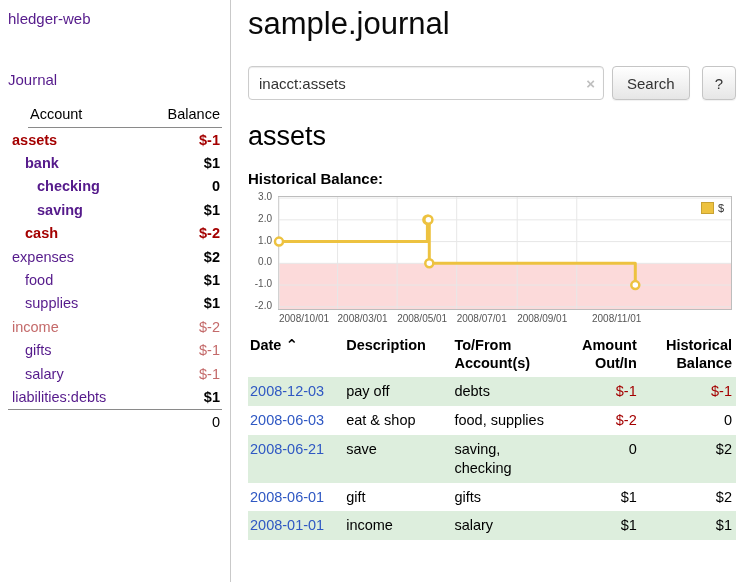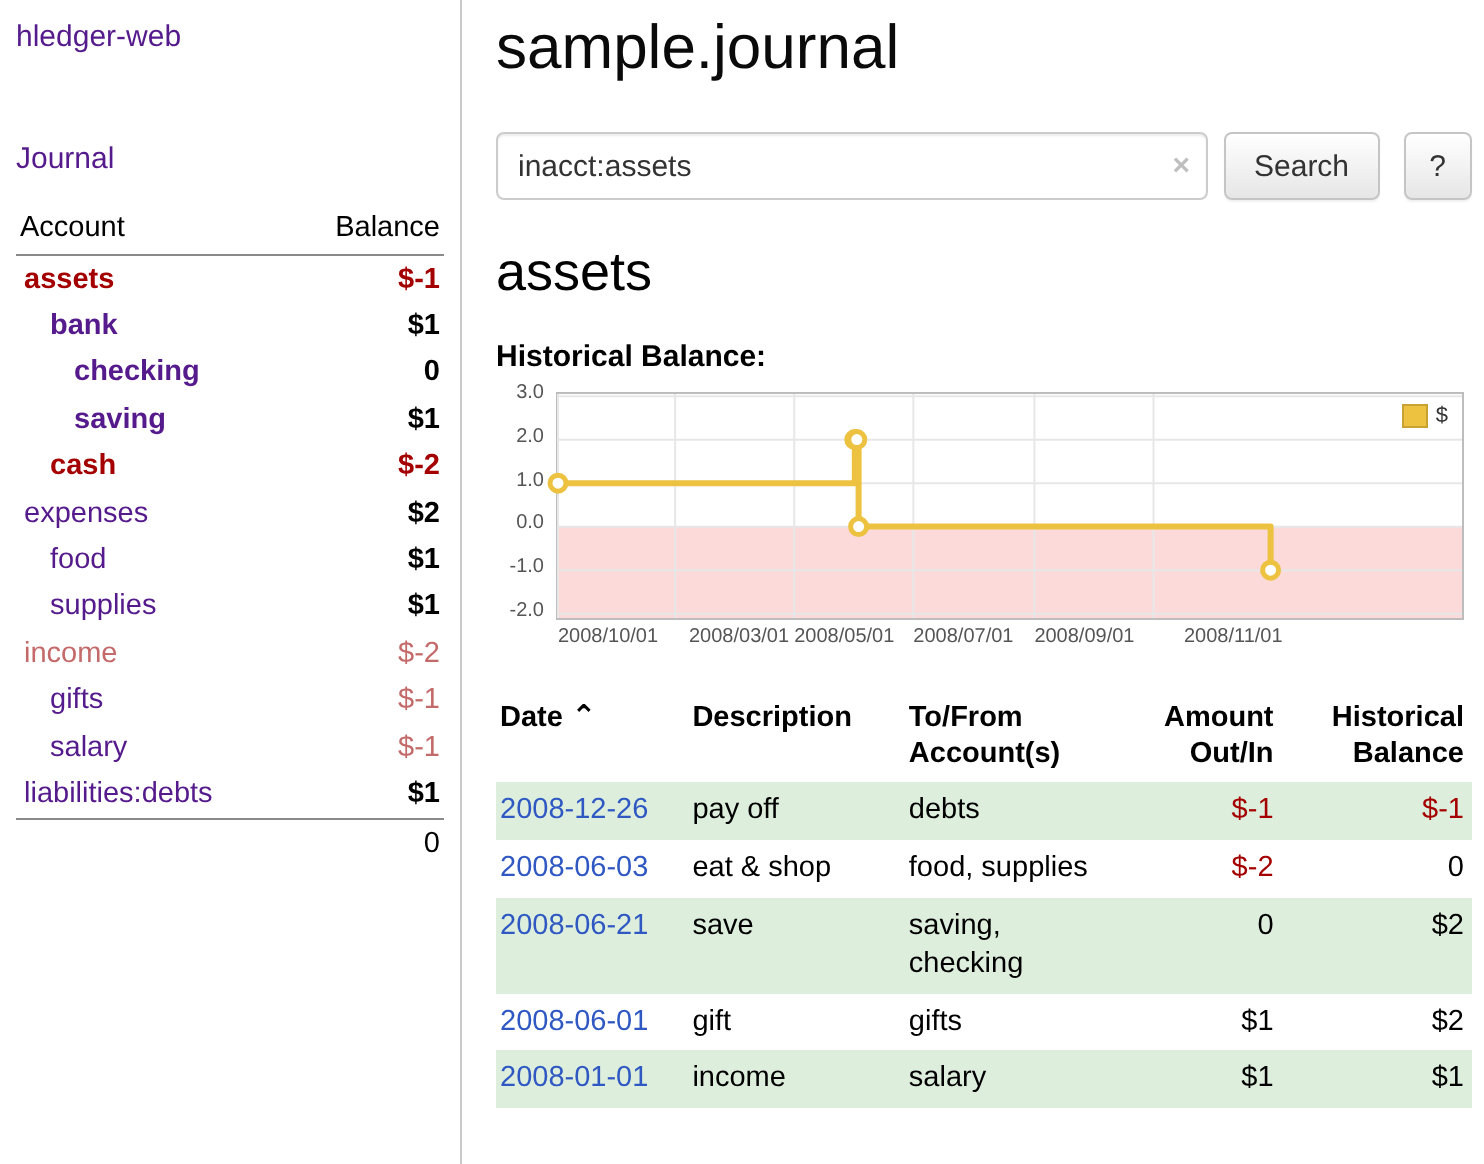--- a/index.html
+++ b/index.html
@@ -16,21 +16,21 @@
   .sidebar{
     position:absolute;left:0;top:0;width:231px;height:582px;
     border-right:1px solid #c9c9c9;box-sizing:border-box;
     padding:10px 6px 0 8px;
   }
   .brand{display:block;font-size:15px;color:var(--purple);}
   .journal-link{display:block;margin-top:44px;font-size:15px;color:var(--purple);}
   .acct-table{margin-top:16px;width:214px;font-size:14.5px;}
   .acct-head{
     display:flex;justify-content:space-between;align-items:flex-end;
-    padding:2px 2px 5px 2px;border-bottom:1px solid #8a8a8a;color:#000;
+    padding:2px 2px 5px 2px;border-bottom:1px solid #8a8a8a;color:#000;margin-left:20px;
   }
   .acct-row{display:flex;justify-content:space-between;align-items:center;height:23.4px;padding-right:2px;}
   .acct-row .name{color:var(--purple);white-space:nowrap;}
   .d0{padding-left:4px;} .d1{padding-left:17px;} .d2{padding-left:29px;}
   .bold{font-weight:bold;}
   .tone-neg{color:var(--neg) !important;}
   .tone-soft{color:var(--neg-soft) !important;}
   .bal{font-weight:bold;color:#000;}
   .bal.tone-soft{font-weight:normal;}
   .acct-total{
@@ -85,21 +85,21 @@
     background:var(--chart-gold);border:1px solid #c8a233;
   }
   .legend-label{font-size:11px;color:#333;}
   .xlab{
     position:absolute;top:119px;width:57px;overflow:hidden;
     font-size:10px;color:#555;white-space:nowrap;
   }
   .xlab:last-child{width:64px;}
 
   
-  .register{margin-top:14px;width:100%;border-collapse:collapse;font-size:14.5px;}
+  .register{width:100%;border-collapse:collapse;font-size:14.5px;}
   .register th{
     font-weight:bold;text-align:left;vertical-align:top;
     padding:2px 4px 5px 2px;line-height:1.25;
   }
   .register th.r{text-align:right;}
   .register td{padding:5px 4px 5px 2px;vertical-align:top;line-height:1.3;}
   .register td.r{text-align:right;}
   .register tr.stripe{background:var(--stripe);}
   .register .neg{color:var(--neg);}
   .register td.date a{color:var(--link-blue);}
@@ -222,21 +222,21 @@
             <circle cx="150.3" cy="66.3" r="4" fill="#ffffff" stroke="#edc240" stroke-width="2.5"></circle>
             <circle cx="356.3" cy="88.1" r="4" fill="#ffffff" stroke="#edc240" stroke-width="2.5"></circle>
           </svg>
         <div class="legend">
           <span class="swatch"></span>
           <span class="legend-label">$</span>
         </div>
       </div>
       <div id="xlabels">
           <div class="xlab" style="left: 31px;">2008/10/01</div>
-          <div class="xlab" style="left: 89.5745px; text-align: right;">2008/03/01</div>
+          <div class="xlab" style="left: 89.5745px;">2008/03/01</div>
           <div class="xlab" style="left: 149.125px;">2008/05/01</div>
           <div class="xlab" style="left: 208.676px;">2008/07/01</div>
           <div class="xlab" style="left: 269.203px;">2008/09/01</div>
           <div class="xlab" style="left: 344px;">2008/11/01</div>
         </div>
     </div>
 
     <table class="register">
       <colgroup>
           <col style="width:96px">
@@ -249,21 +249,21 @@
           <tr>
             <th><span>Date</span><span class="sort"> ⌃</span></th>
             <th><span>Description</span></th>
             <th><span>To/From Account(s)</span></th>
             <th class="r"><span>Amount Out/In</span></th>
             <th class="r"><span>Historical Balance</span></th>
           </tr>
         </thead>
       <tbody id="reg-body">
           <tr class="stripe">
-            <td class="date"><a>2008-12-26</a></td>
+            <td class="date"><a>2008-12-03</a></td>
             <td>pay off</td>
             <td>debts</td>
             <td class="r neg">$-1</td>
             <td class="r neg">$-1</td>
           </tr>
           <tr>
             <td class="date"><a>2008-06-03</a></td>
             <td>eat &amp; shop</td>
             <td>food, supplies</td>
             <td class="r neg">$-2</td>

